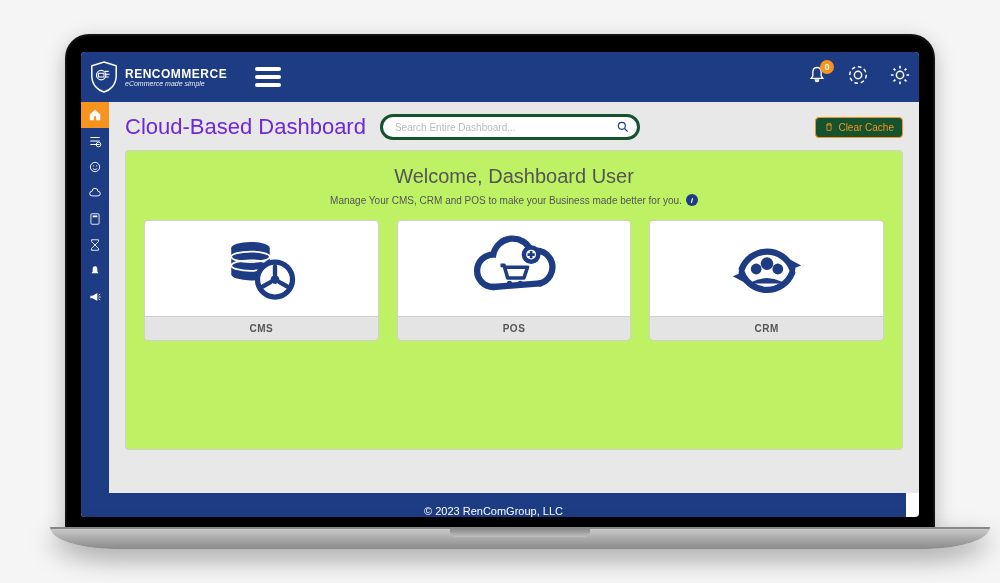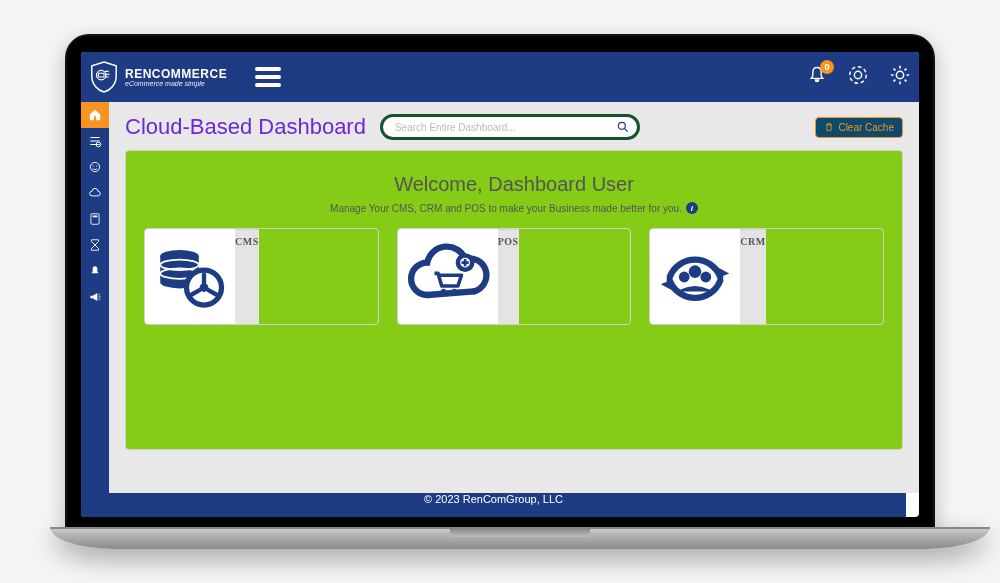--- a/index.html
+++ b/index.html
@@ -114,63 +114,62 @@
   .search-input{
     width:100%;height:26px;border:3px solid #14532d;border-radius:14px;
     padding:0 30px 0 12px;font-size:10px;color:#555;
   }
   .search-input::placeholder{color:#bbb;}
   .search-magnifier{
     position:absolute;right:10px;top:50%;transform:translateY(-50%);color:#1d3c83;
   }
   .clear-cache{
     margin-left:auto;
-    border:1px solid #f7931e;color:#f7931e;background:#0c4a6e;
+    border:1px solid #f7931e;color:#f7931e;background:#14532d;
     font-size:10px;border-radius:4px;padding:4px 8px;cursor:pointer;
     display:flex;align-items:center;gap:4px;
   }
 
   .panel{
     margin:0 16px 10px 16px;
-    background:#84cc16;border:1px solid #d0d0d0;border-radius:4px;
+    background:#bef264;border:1px solid #d0d0d0;border-radius:4px;
     height:300px;
-    padding:22px 18px 18px 18px;
+    padding:14px 18px 18px 18px;
     display:flex;flex-direction:column;
   }
   .welcome{text-align:center;color:#555;font-size:20px;font-weight:400;}
   .subhead{
     text-align:center;color:#555;font-size:10px;margin-top:6px;
     display:flex;align-items:center;justify-content:center;gap:4px;
   }
   .info-dot{
     display:inline-flex;width:12px;height:12px;border-radius:50%;background:#1d3c83;color:#fff;
     align-items:center;justify-content:center;font-size:8px;font-weight:700;font-style:italic;
   }
 
   .cards{display:flex;gap:18px;margin-top:14px;}
   .card{
-    flex:1;display:flex;flex-direction:row;
+    flex:1;display:flex;flex-direction:column;
     border:1px solid #d0d0d0;border-radius:4px;overflow:hidden;
     cursor:pointer;
-    font-family:Liberation Serif, serif;
   }
   .card-body{
     height:95px;background:#fff;display:flex;align-items:center;justify-content:center;
   }
   .card-label{
     background:#e4e4e4;border-top:1px solid #d0d0d0;
     text-align:center;font-size:10px;font-weight:700;color:#555;
     padding:6px 0;letter-spacing:.5px;
   }
 
   
   .footer{
     position:absolute;left:0;right:13px;bottom:0;height:24px;
     background:#1d3c83;color:#fff;font-size:11px;
-    display:flex;align-items:flex-start;justify-content:center;
+    display:flex;align-items:flex-end;justify-content:center;
   }
 </style>
 </head>
 <body>
 
 <div class="laptop">
   <div class="screen-frame">
     <div class="screen">
 
       <div class="topbar">

